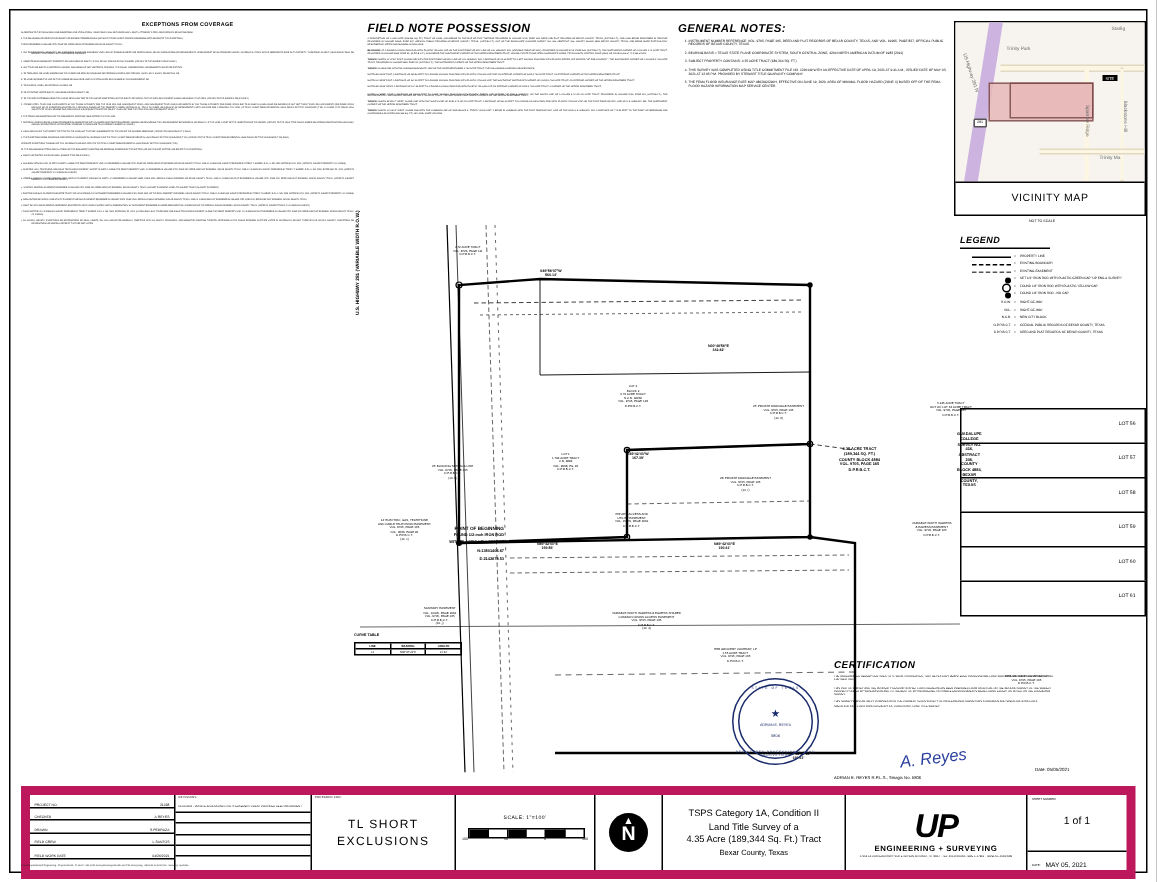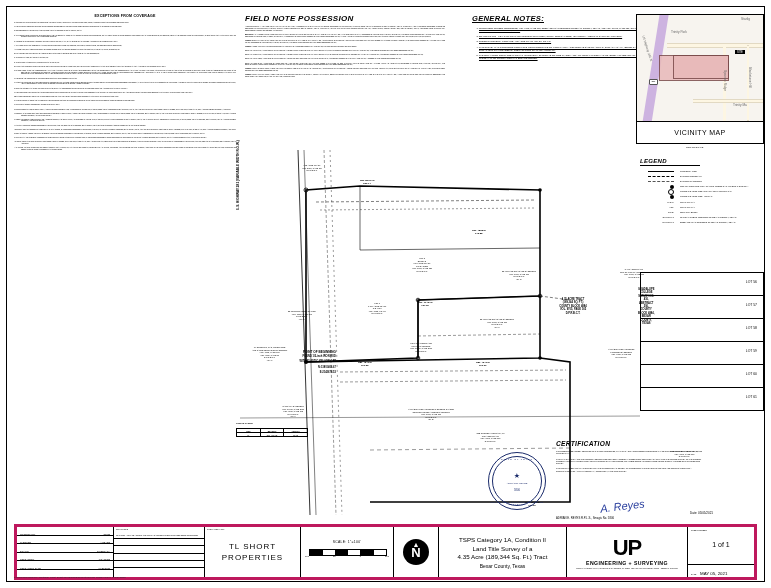--- a/index.html
+++ b/index.html
@@ -19,21 +19,21 @@
   #exceptions p{margin:0 0 2.6px 0;}
   .ind{padding-left:7px;text-indent:-7px;}
 
   
   #fieldnote{position:absolute;left:245px;top:14px;width:200px;}
   #fieldnote .hd{font-size:8px;margin-bottom:3px;}
   #fieldnote p{margin:0 0 2.4px 0;}
   #fieldnote b{font-weight:bold;}
 
   
-  #gennotes{position:absolute;left:472px;top:14px;width:180px;text-decoration:underline;}
+  #gennotes{position:absolute;left:452px;top:14px;width:180px;}
   #gennotes .hd{font-size:7.6px;margin-bottom:3.5px;}
   #gennotes ol{margin:0;padding-left:7px;}
   #gennotes li{font-size:2.2px;line-height:2.9px;margin-bottom:2.6px;}
 
   
   #vicinity{position:absolute;left:636px;top:14px;width:126px;height:128px;border:1px solid #000;background:#fff;}
   #vmapimg{position:absolute;left:0;top:0;right:0;height:106px;background:#f7f4ef;overflow:hidden;}
   #vicinity .vlabel{position:absolute;left:0;right:0;bottom:0;height:21px;border-top:1px solid #000;
         font-size:7px;display:flex;align-items:center;justify-content:center;letter-spacing:.4px;}
   .road{position:absolute;background:#fdf6e3;border-top:.5px solid #e2d9c3;border-bottom:.5px solid #e2d9c3;}
@@ -71,21 +71,21 @@
   #seal .star{position:absolute;left:50%;top:34%;transform:translateX(-50%);font-size:7px;color:#1a2b6b;}
   #seal .nm{position:absolute;left:0;right:0;top:52%;text-align:center;font-size:2.4px;color:#1a2b6b;}
   #seal .no{position:absolute;left:0;right:0;top:64%;text-align:center;font-size:2.6px;color:#1a2b6b;}
   #seal .arc-t{position:absolute;left:0;right:0;top:11%;text-align:center;font-size:2.2px;color:#1a2b6b;letter-spacing:1px;}
   #seal .arc-b{position:absolute;left:0;right:0;bottom:8%;text-align:center;font-size:2.1px;color:#1a2b6b;letter-spacing:.6px;}
   #sig{position:absolute;left:600px;top:500px;font-size:11px;color:#2a3f9e;font-style:italic;transform:rotate(-7deg);}
   #signame{position:absolute;left:556px;top:516px;font-size:2.8px;}
   #certdate{position:absolute;left:690px;top:511px;font-size:3px;}
 
   
-  #titleblock{position:absolute;left:14px;top:524px;right:14px;height:50px;border:3px solid #be185d;display:flex;}
+  #titleblock{position:absolute;left:14px;top:524px;right:14px;height:50px;border:6px solid #be185d;display:flex;}
   .tbcell{border-right:1px solid #000;position:relative;}
   .tbcell:last-child{border-right:none;}
   .tbminihd{font-size:1.9px;position:absolute;left:2px;top:1px;letter-spacing:.2px;}
 
   #tb-proj{width:96px;}
   .prow{display:flex;justify-content:space-between;font-size:2.3px;border-bottom:.5px solid #000;
         padding:0 3px;height:8.6px;align-items:flex-end;box-sizing:border-box;}
   #tb-rev{width:90px;}
   .rrow{border-bottom:.5px solid #000;height:7.2px;font-size:1.8px;padding-left:2px;box-sizing:border-box;
         display:flex;align-items:center;}
@@ -105,21 +105,21 @@
   .scbar{position:absolute;left:8px;top:22px;width:76px;height:5px;border:.8px solid #000;display:flex;}
   .scbar div{flex:1;border-right:.6px solid #000;}
   .scbar div:last-child{border-right:none;}
   .scbar .blk{background:#000;}
   .scnums{position:absolute;left:4px;top:28px;width:84px;display:flex;justify-content:space-between;font-size:2.4px;}
   .sclab{position:absolute;left:0;right:0;top:13px;text-align:center;font-size:3.4px;letter-spacing:.3px;}
 
   #tb-title .l1{position:absolute;left:0;right:0;top:9px;text-align:center;font-size:6.2px;line-height:8.6px;}
   #tb-title .l2{position:absolute;left:0;right:0;top:36px;text-align:center;font-size:5px;}
 
-  #uplogo{position:absolute;left:50%;top:10px;transform:translateX(-50%);font-size:22px;font-weight:bold;letter-spacing:-1px;line-height:22px;}
+  #uplogo{position:absolute;left:50%;top:10px;transform:translateX(-50%);font-size:22px;font-weight:bold;letter-spacing:-1px;line-height:22px;font-style:italic;}
   #upname{position:absolute;left:0;right:0;top:33px;text-align:center;font-size:5.2px;font-weight:bold;letter-spacing:.4px;}
   #upaddr{position:absolute;left:0;right:0;top:40px;text-align:center;font-size:1.8px;line-height:2.4px;}
 
   #tb-sheet .shhd{font-size:2px;position:absolute;left:3px;top:2px;}
   #tb-sheet .shno{position:absolute;left:0;right:0;top:14px;text-align:center;font-size:7px;}
   .tbdivh{position:absolute;left:0;right:0;bottom:12px;border-top:1px solid #000;}
 
   
   #footer{position:absolute;left:14px;top:577px;font-size:1.5px;color:#222;}
 
@@ -530,21 +530,21 @@
           <div class="rrow"></div>
           <div class="rrow"></div>
           <div class="rrow"></div>
         </div>
     </div>
 
     <div class="tbcell" id="tb-prep">
       <div class="tbminihd">PREPARED FOR:</div>
       <div class="nm">
         <span>TL SHORT</span><br>
-        <span>PROPERTIES</span>
+        <span>EXCLUSIONS</span>
       </div>
     </div>
 
     <div class="tbcell" id="tb-scale">
       <div class="sclab">SCALE:  1"=100'</div>
       <div class="scbar">
         <div class="blk"></div>
           <div></div>
           <div class="blk"></div>
           <div></div>

